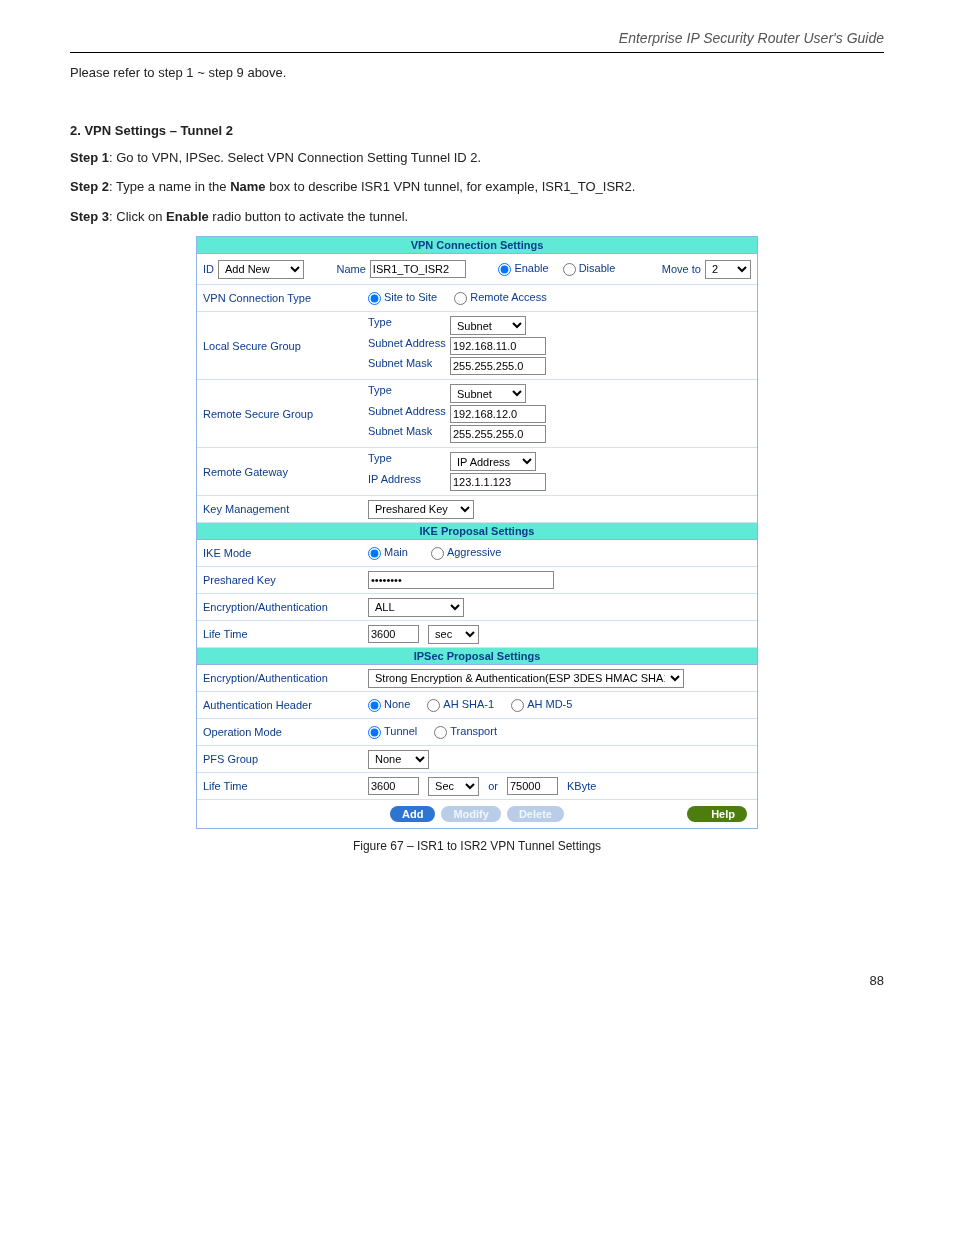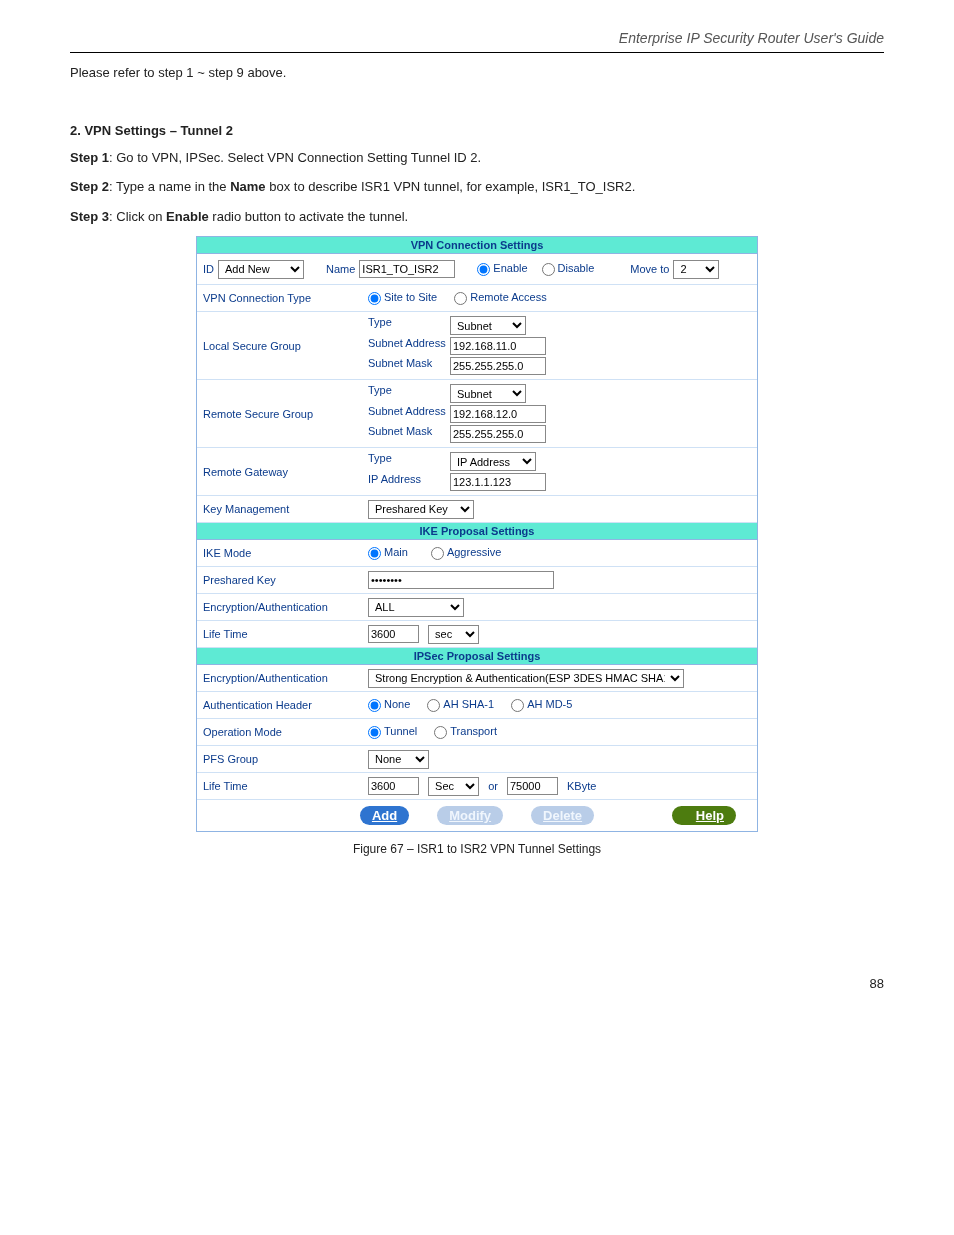--- a/index.html
+++ b/index.html
@@ -131,39 +131,38 @@
   .w300 { width: 310px; }
   .ml6 { margin-left: 6px; }
   .top-row .seg {
     display: inline-flex;
     align-items: center;
     margin-right: 22px;
   }
   .top-row .seg:last-child { margin-right: 0; }
   .top-row .seg .lbl { color:#0b3b8c; margin-right:4px; }
   .top-row {
-    justify-content: flex-start;
+    justify-content: space-between;
   }
   .button-bar {
     display: flex;
     justify-content: center;
     align-items: center;
     padding: 6px;
     position: relative;
   }
   .pill {
     display: inline-block;
     border-radius: 10px;
     font-weight: bold;
-    font-size: 13px;
+    font-size: 11px;
     color: #fff;
     padding: 2px 12px;
-    margin: 0 14px;
+    margin: 0 3px;
     cursor: pointer;
-    text-decoration: underline;
   }
   .pill.blue   { background: #2e74d0; }
   .pill.grey   { background: #b9cde8; color:#f0f6fd; }
   .pill.help   { background: #4d7c0f; position:absolute; right:7px;padding-left:24px; }
   .page-num {
     text-align: right;
     margin-top: 120px;
     font-size: 13px;
   }
 </style>

